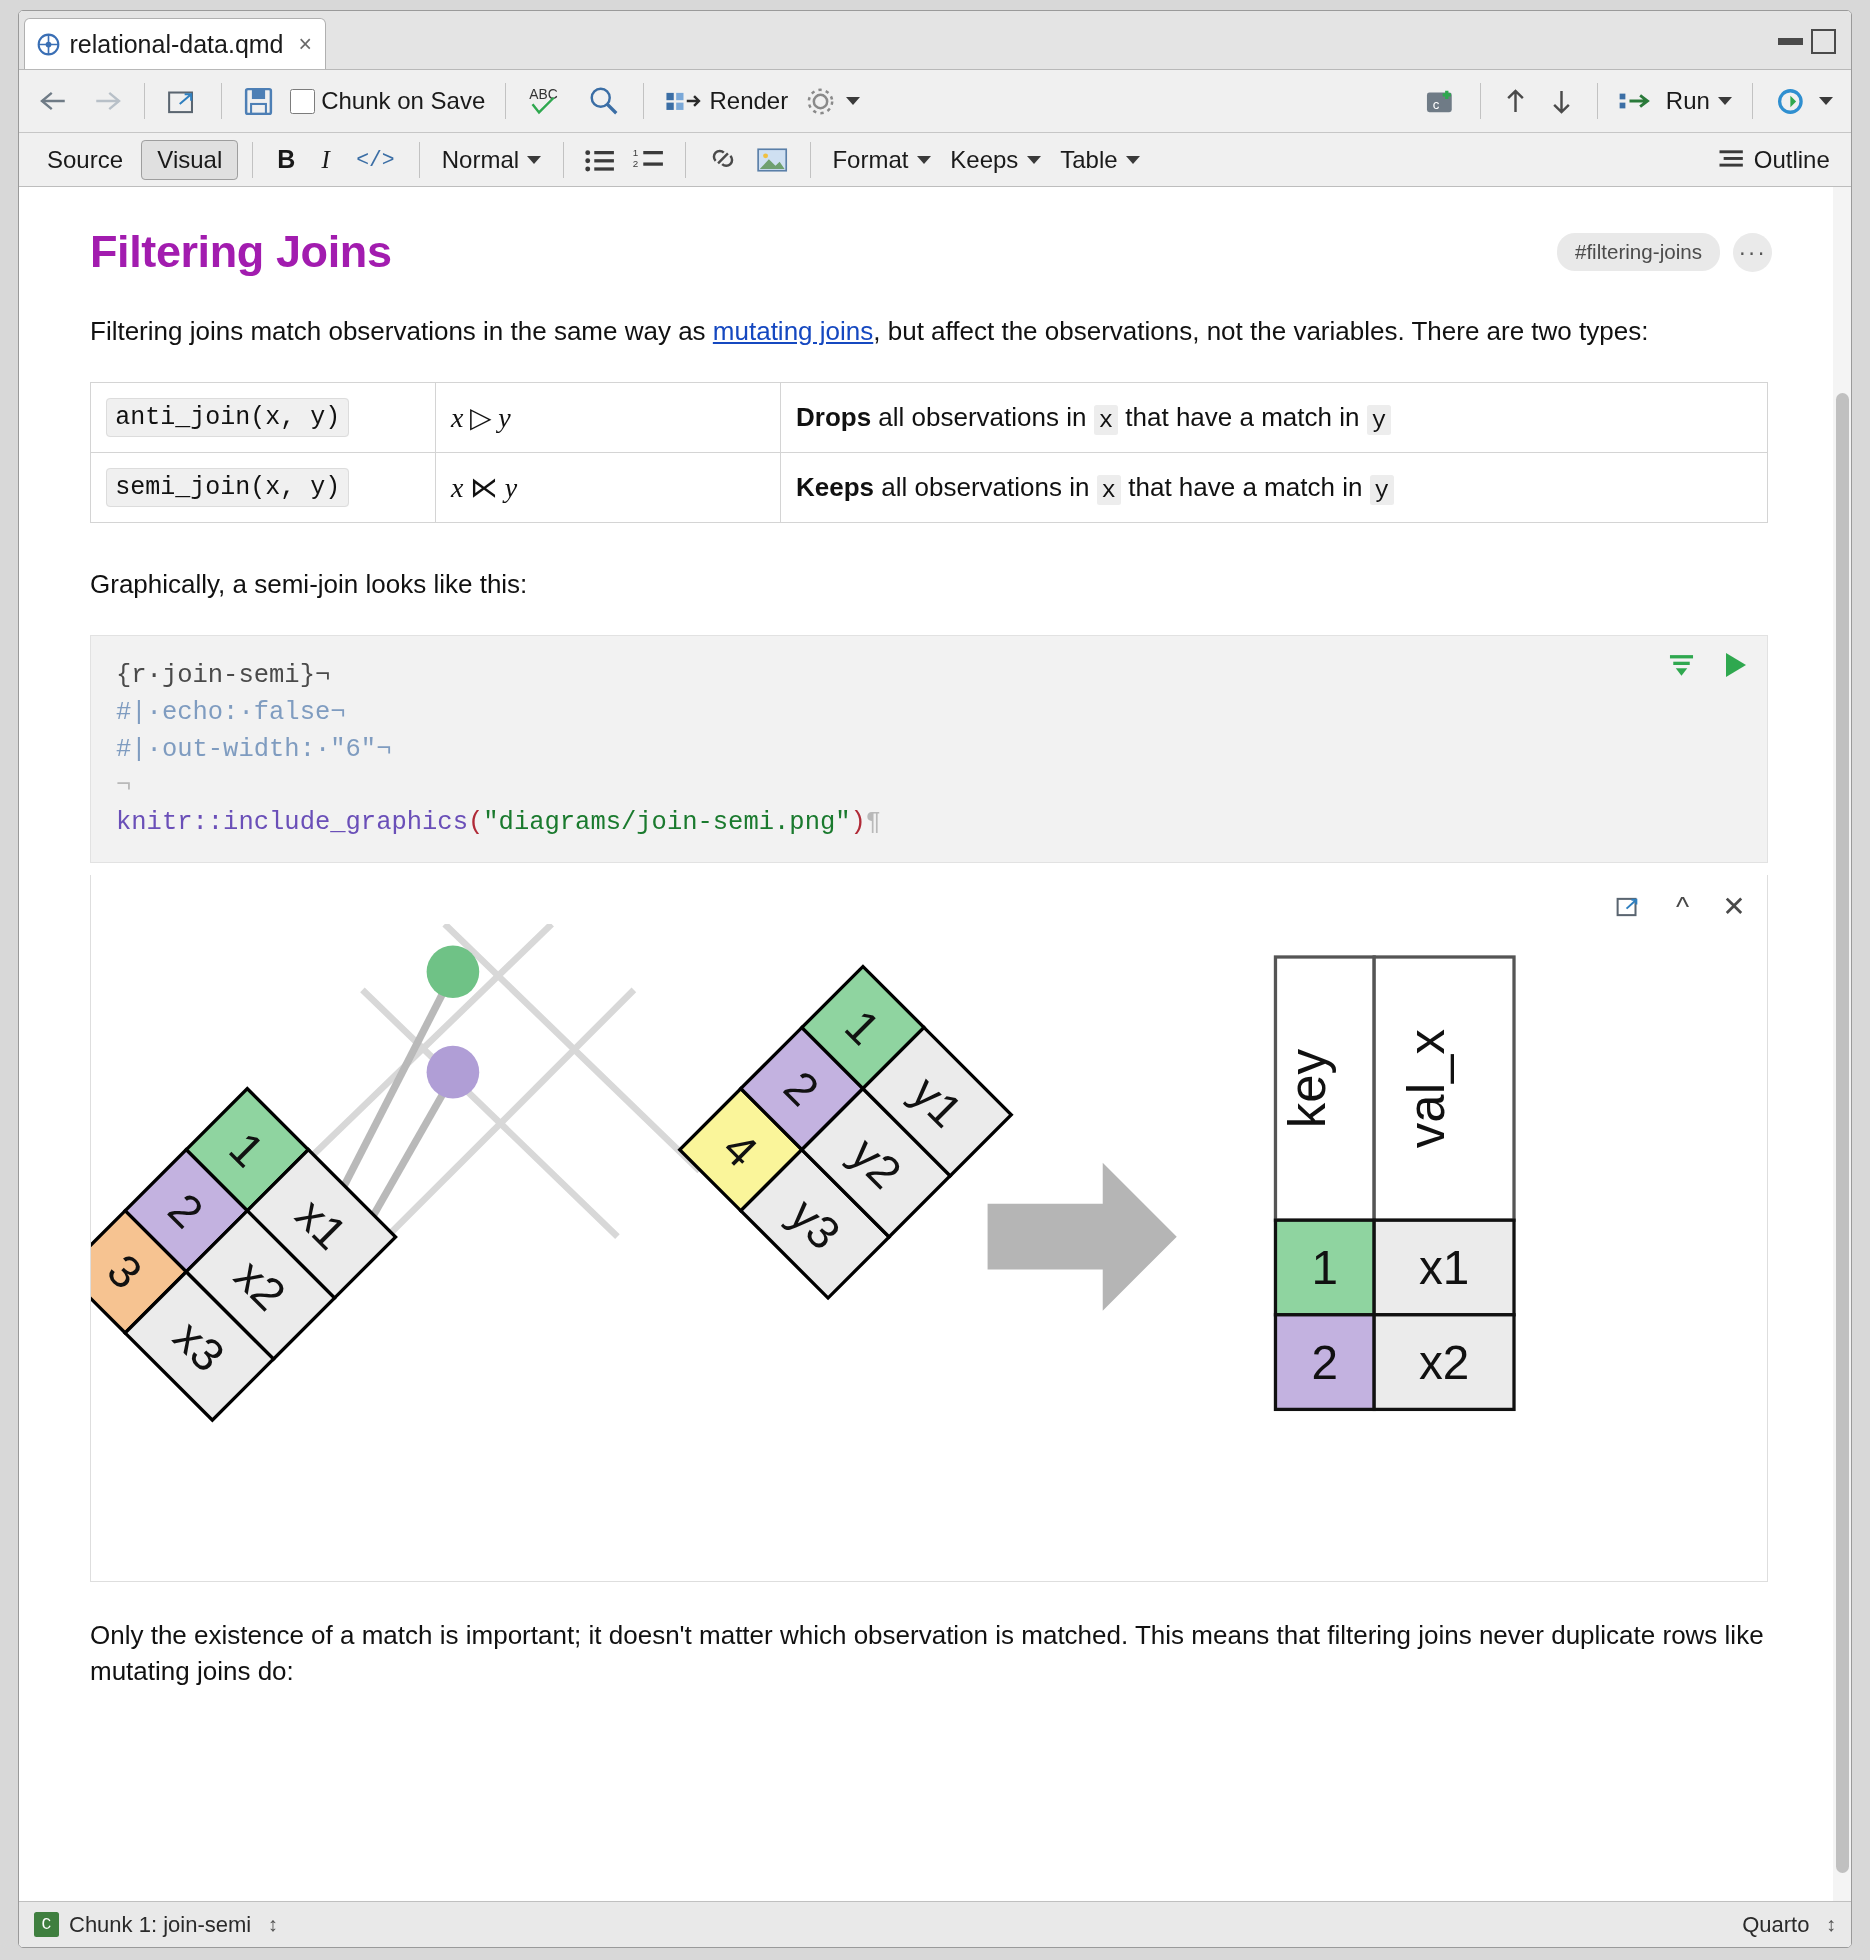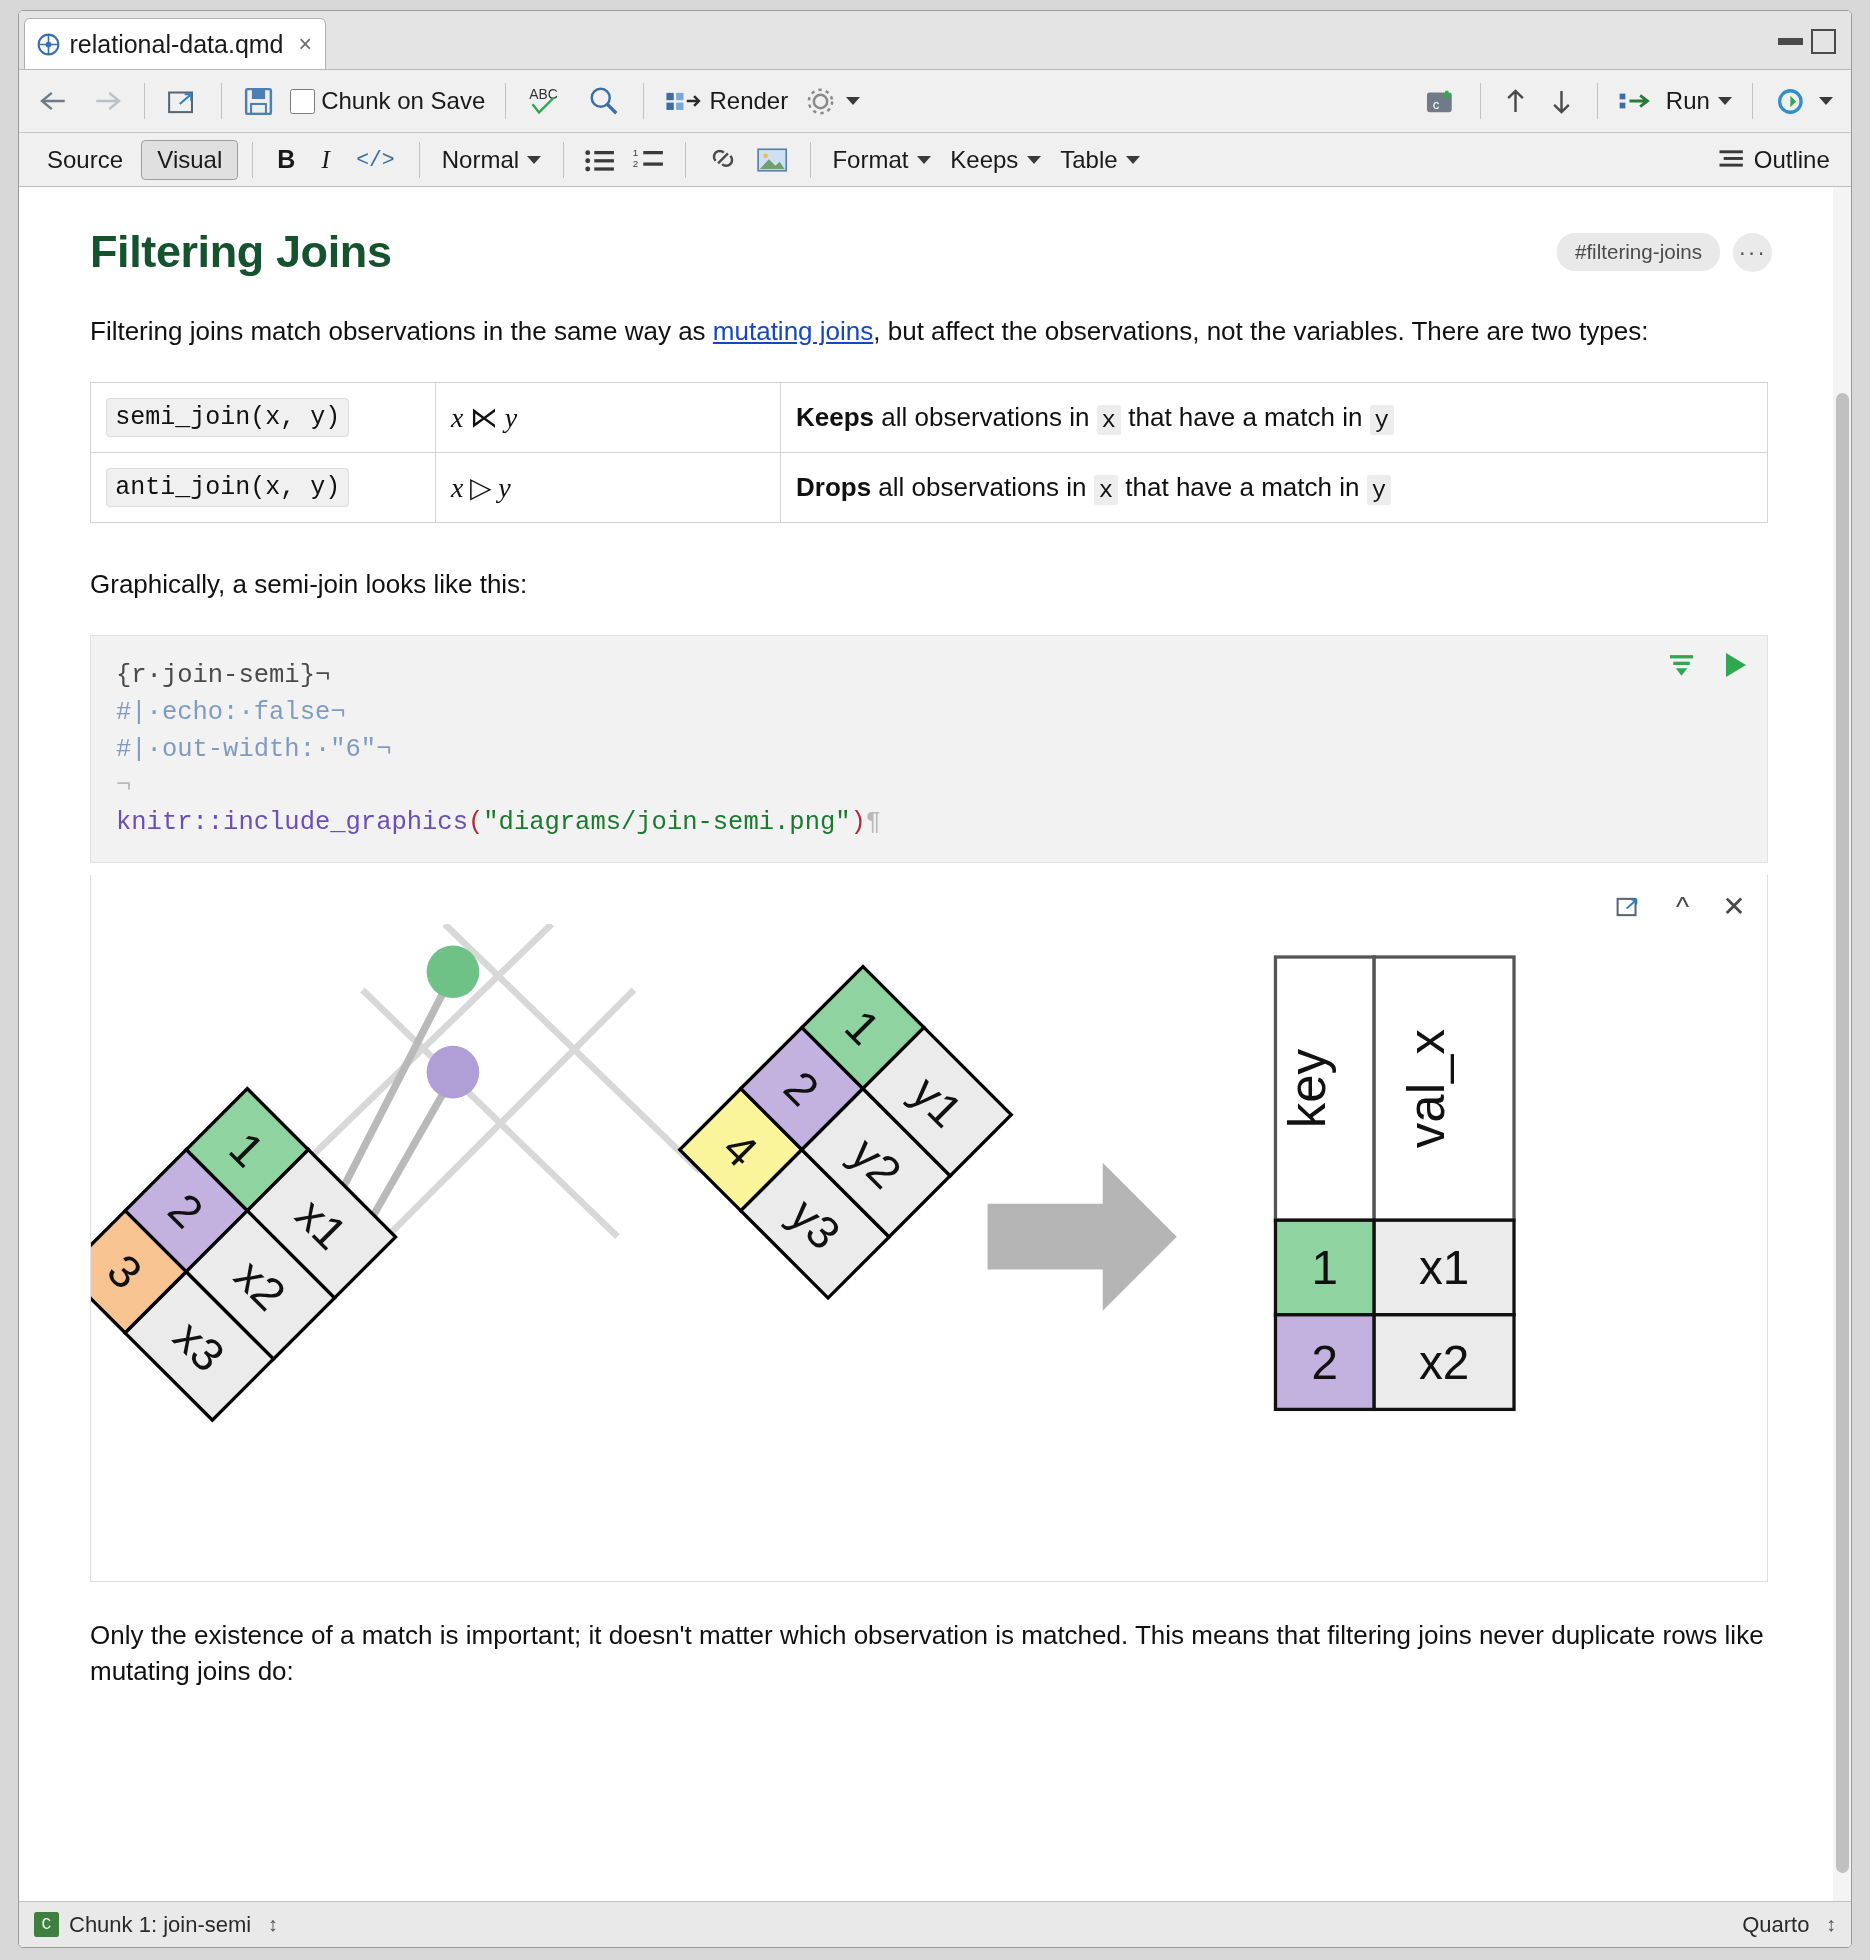--- a/index.html
+++ b/index.html
@@ -119,21 +119,21 @@
     background: #f4f4f4;
   }
   .scrollbar-thumb {
     position: absolute; right: 2.5px; top: 206px;
     width: 13px; height: 1480px;
     background: #c0c0c0; border-radius: 6.6px;
   }
 
   .h1-row { display: flex; align-items: flex-start; }
   h1.title {
-    font-size: 45px; font-weight: bold; color: #14532d;
+    font-size: 45px; font-weight: bold; color: #a21caf;
     margin: 0 0 36px 0; letter-spacing: -0.4px;
   }
   .anchor-chip {
     margin-left: auto;
     background: #e9e9e9; color: #4c4c4c;
     font-size: 20.6px; border-radius: 18px;
     padding: 7.4px 18px; margin-top: 6.6px;
   }
   .dots-btn {
     width: 39px; height: 39px; border-radius: 50%;
@@ -446,46 +446,46 @@
         <span class="dots-btn">···</span>
       </div>
 
       <p class="body">
         <span>Filtering joins match observations in the same way as </span><a class="link" href="#">mutating joins</a><span>, but affect the observations, not the variables. There are two types:</span>
       </p>
 
       <table class="joins">
         <tbody>
             <tr>
+          <td>
+            <span class="code-chip">anti_join(x, y)</span>
+          </td>
+          <td>
+            <span class="math">
+              <span>x</span><span class="op">▷</span><span>y</span>
+            </span>
+          </td>
+          <td>
+            <span class="desc">
+              <b>Drops</b><span> all observations in </span><span class="inline-var">x</span><span> that have a match in </span><span class="inline-var">y</span>
+            </span>
+          </td>
+        </tr>
+        <tr>
           <td style="width:345px">
             <span class="code-chip">semi_join(x, y)</span>
           </td>
           <td style="width:345px">
             <span class="math">
               <span>x</span><span class="op">⋉</span><span>y</span>
             </span>
           </td>
           <td>
             <span class="desc">
               <b>Keeps</b><span> all observations in </span><span class="inline-var">x</span><span> that have a match in </span><span class="inline-var">y</span>
-            </span>
-          </td>
-        </tr>
-        <tr>
-          <td>
-            <span class="code-chip">anti_join(x, y)</span>
-          </td>
-          <td>
-            <span class="math">
-              <span>x</span><span class="op">▷</span><span>y</span>
-            </span>
-          </td>
-          <td>
-            <span class="desc">
-              <b>Drops</b><span> all observations in </span><span class="inline-var">x</span><span> that have a match in </span><span class="inline-var">y</span>
             </span>
           </td>
         </tr>
       </tbody>
         </table>
 
       <p class="body">Graphically, a semi-join looks like this:</p>
 
       <div class="chunk">
         <div class="chunk-tools">

